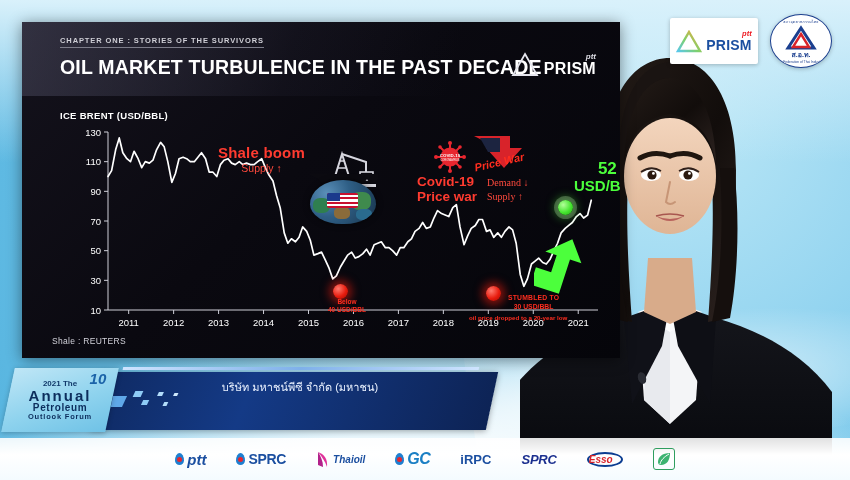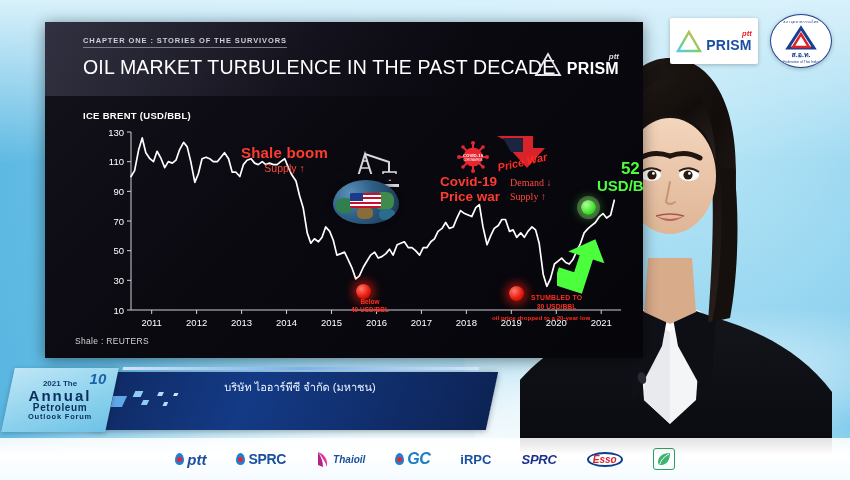--- a/index.html
+++ b/index.html
@@ -29,35 +29,34 @@
     position:absolute; left:55%; bottom:8%; width:60%; height:30%;
     background:radial-gradient(ellipse at 30% 60%, rgba(255,255,255,.85) 0%, rgba(255,255,255,0) 65%);
     transform:rotate(-8deg);
   }
   
   #slide{
     position:absolute; left:22px; top:22px; width:598px; height:336px;
     background:linear-gradient(135deg,#14121c 0%,#0a0910 45%,#05050a 100%);
     box-shadow:0 2px 14px rgba(0,0,0,.45);
     overflow:hidden;
-    margin-left:23px;
   }
   #slide-glow{
     position:absolute; left:0; top:0; width:100%; height:74px;
     background:linear-gradient(105deg, rgba(120,120,150,.30) 0%, rgba(60,60,85,.12) 45%, rgba(0,0,0,0) 72%);
     pointer-events:none;
   }
   .chapter{
     position:absolute; left:38px; top:14px;
     font-size:7.5px; letter-spacing:.9px; color:#cfcfd6; font-weight:600;
     border-bottom:1px solid #7d7d8a; padding-bottom:2px;
   }
   .slide-title{
     position:absolute; left:38px; top:34px;
-    font-size:19.5px; font-weight:normal; color:#ffffff; letter-spacing:.2px;text-align:center;
+    font-size:19.5px; font-weight:bold; color:#ffffff; letter-spacing:.2px;text-align:center;
   }
   
   #prism-logo{ position:absolute; right:24px; top:30px; display:flex; align-items:center; gap:5px; }
   #prism-tri{ width:28px; height:25px; }
   #prism-word{ position:relative; }
   .prism-ptt{ font-size:8px; color:#dcdce4; font-weight:bold; font-style:italic; display:block; line-height:8px; text-align:right;}
   .prism-main{ font-size:16px; color:#ffffff; font-weight:bold; letter-spacing:.3px; line-height:16px; display:block;}
   .axis-title{
     position:absolute; left:38px; top:88px;
     font-size:9.5px; font-weight:bold; color:#ffffff; letter-spacing:.3px;
@@ -186,21 +185,21 @@
   .sp .drop:after{ content:""; position:absolute; left:2px; top:3.5px; width:5px; height:5px;
     background:#e8262f; border-radius:50%; }
   .sp-ptt{ font-size:15px; color:#1b4fa0; font-weight:bold; font-style:italic; }
   .sp-pttep{ font-size:14px; color:#1b4fa0; font-weight:bold; letter-spacing:-.3px;}
   .sp-thaioil-mark{ width:14px; height:17px; }
   .sp-thaioil{ font-size:10px; color:#1b4fa0; font-weight:bold; font-style:italic; }
   .sp-gc{ font-size:16px; color:#1b7fc4; font-weight:bold; font-style:italic; letter-spacing:-.5px;}
   .sp-irpc{ font-size:13px; color:#1b4fa0; font-weight:bold; }
   .sp-sprc{ font-size:13px; color:#1b2f8f; font-weight:bold; font-style:italic; letter-spacing:-.2px;text-align:right;}
   .sp-esso-oval{ width:36px; height:15px; border-radius:50%; border:2px solid #0b3d91;
-      display:flex; align-items:center; justify-content:center; }
+      display:flex; align-items:center; }
   .sp-esso{ font-size:10px; color:#d8232a; font-weight:bold; font-style:italic; }
   .sp-leaf{ width:22px; height:22px; border:1.6px solid #2f9e5f; border-radius:3px;
       display:flex; align-items:center; justify-content:center; }
 </style>
 </head>
 <body>
 
 <div id="studio-bg"></div>
 <div id="floor-sheen"></div>
 
@@ -448,21 +447,21 @@
   <div id="lt-bar"></div>
   <svg id="lt-dots" viewBox="0 0 70 26">
     <rect x="2" y="8" width="14" height="11" fill="#5fa8e8" transform="skewX(-14)"></rect>
     <rect x="22" y="3" width="8" height="6" fill="#8ecbf5" transform="skewX(-14)"></rect>
     <rect x="34" y="12" width="6" height="5" fill="#8ecbf5" transform="skewX(-14)"></rect>
     <rect x="46" y="4" width="5" height="4" fill="#b3ddfa" transform="skewX(-14)"></rect>
     <rect x="56" y="14" width="4" height="4" fill="#b3ddfa" transform="skewX(-14)"></rect>
     <rect x="62" y="5" width="4" height="3" fill="#cfe9fc" transform="skewX(-14)"></rect>
   </svg>
   <div id="lt-text">
-    <div id="lt-org">บริษัท ไออาร์พีซี จำกัด (มหาชน)</div>
+    <div id="lt-org">บริษัท มหาชน์พีซี จำกัด (มหาชน)</div>
   </div>
 
   <div id="lt-event">
     <div class="ten">10</div>
     <div class="inner">
       <div class="y">2021 The</div>
       <div class="ann">Annual</div>
       <div class="pet">Petroleum</div>
       <div class="oof">Outlook Forum</div>
     </div>

